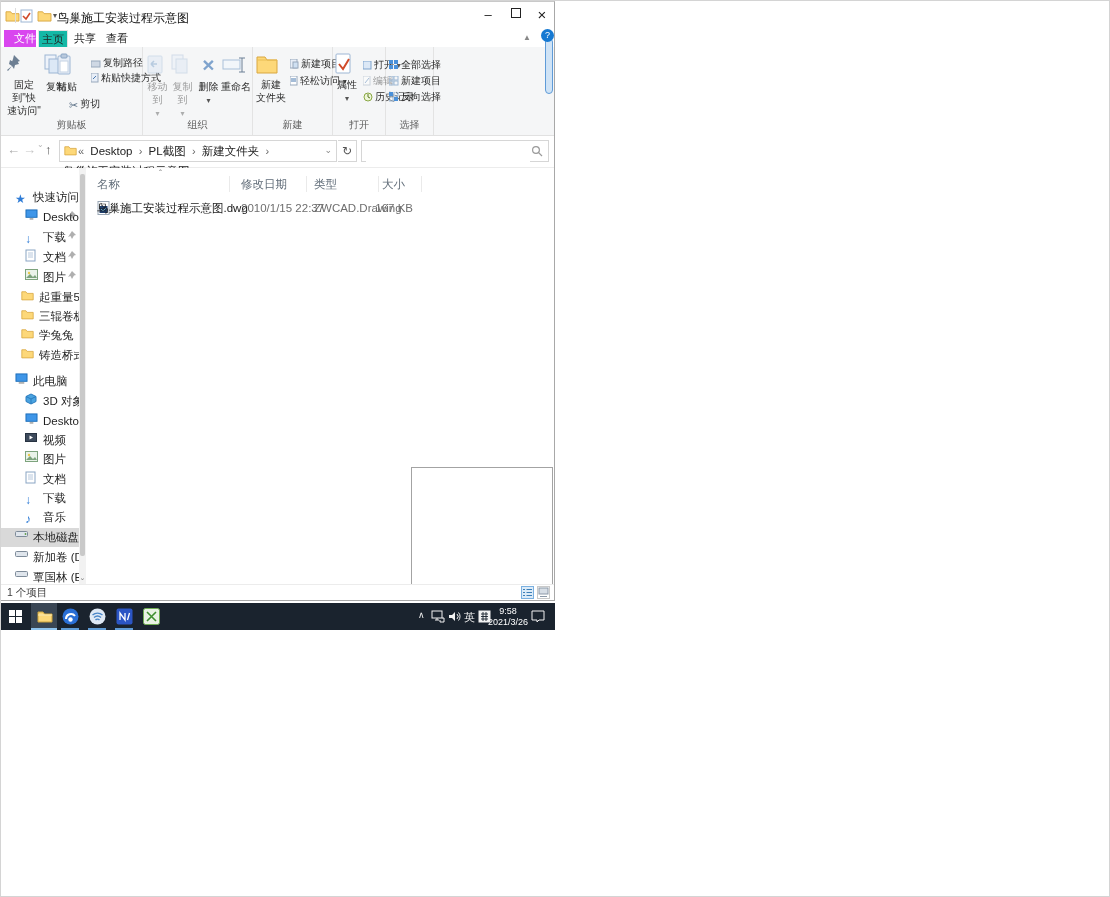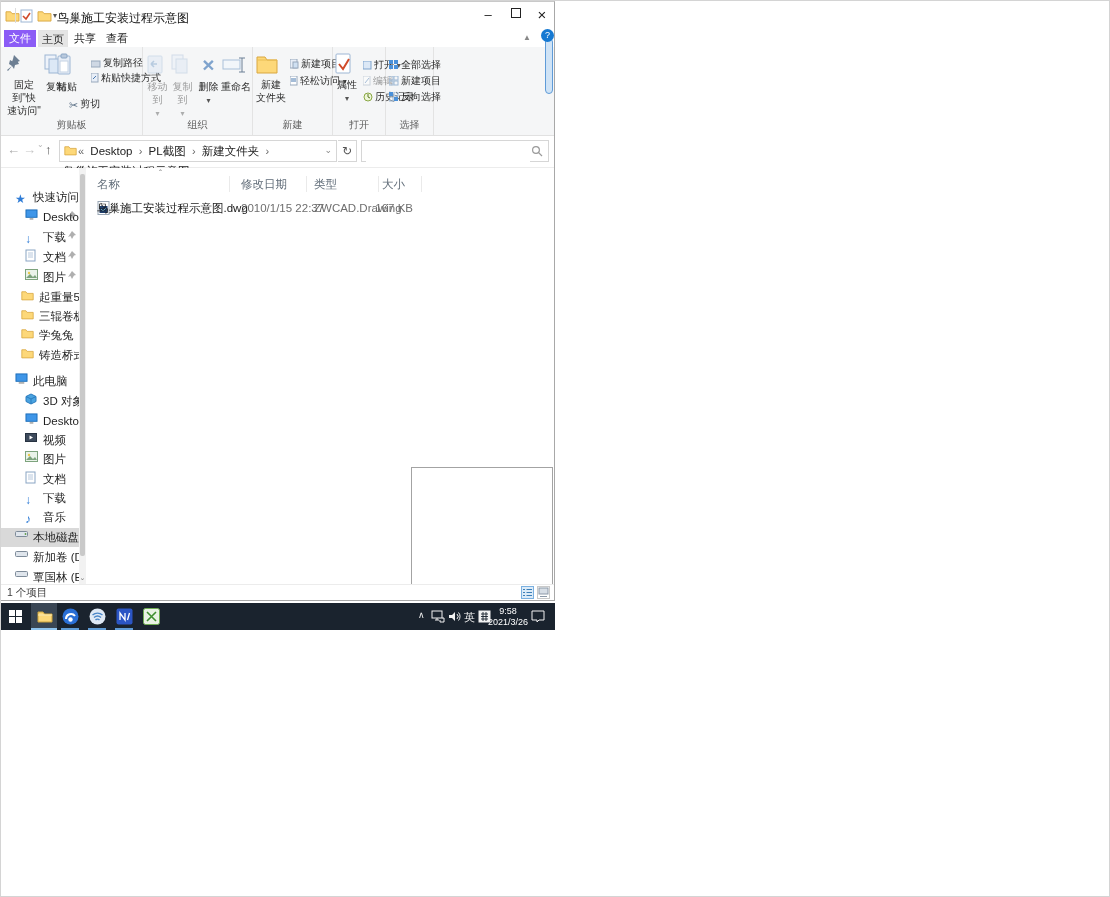--- a/index.html
+++ b/index.html
@@ -9,22 +9,22 @@
   
   .window{position:absolute;left:0;top:0;width:553px;height:598px;background:#fff;border-right:1px solid #a8a8a8;border-bottom:1px solid #a8a8a8;border-top:1px solid #c9c9c9;}
   .titlebar{position:absolute;left:0;top:0;width:100%;height:28px;background:#fff;}
   .qat-icon{position:absolute;top:7px;width:15px;height:14px;}
   .title-text{position:absolute;left:56px;top:8px;font-size:12px;color:#111;white-space:nowrap;}
   .winbtn{position:absolute;top:0;width:30px;height:26px;text-align:center;line-height:26px;font-size:13px;color:#222;cursor:default;}
   .divider-v{position:absolute;top:6px;width:1px;height:15px;background:#dcdcdc;}
   
   .tabrow{position:absolute;left:0;top:28px;width:100%;height:17px;background:#fff;}
   .tab{position:absolute;top:0;height:17px;line-height:17px;font-size:11px;color:#222;text-align:center;}
-  .tab-file{background:#8b5cf6;color:#fff;}
-  .tab-active{background:#e5e5e5;border:1px solid #e3e3e3;border-bottom:none;box-sizing:border-box;}
+  .tab-file{background:#d946ef;color:#fff;text-align:right;}
+  .tab-active{background:#14b8a6;border:1px solid #e3e3e3;border-bottom:none;box-sizing:border-box;}
   
   .ribbon{position:absolute;left:0;top:45px;width:100%;height:89px;background:#f5f6f7;border-bottom:1px solid #e1e1e1;box-sizing:border-box;}
   .rgroup{position:absolute;top:0;height:88px;border-right:1px solid #e3e3e3;box-sizing:border-box;}
   .glabel{position:absolute;bottom:3px;left:0;width:100%;text-align:center;font-size:10px;color:#5d5d5d;}
   .bigbtn{position:absolute;top:4px;text-align:center;font-size:10px;color:#2b2b2b;line-height:13px;}
   .bigbtn .bicon{display:block;margin:2px auto 3px auto;}
   .smallrow{position:absolute;font-size:10px;color:#2b2b2b;white-space:nowrap;line-height:13px;}
   .smallrow .sicon{display:inline-block;vertical-align:-2px;margin-right:2px;}
   .drop{font-size:8px;color:#555;}
   .muted{opacity:.45;}

